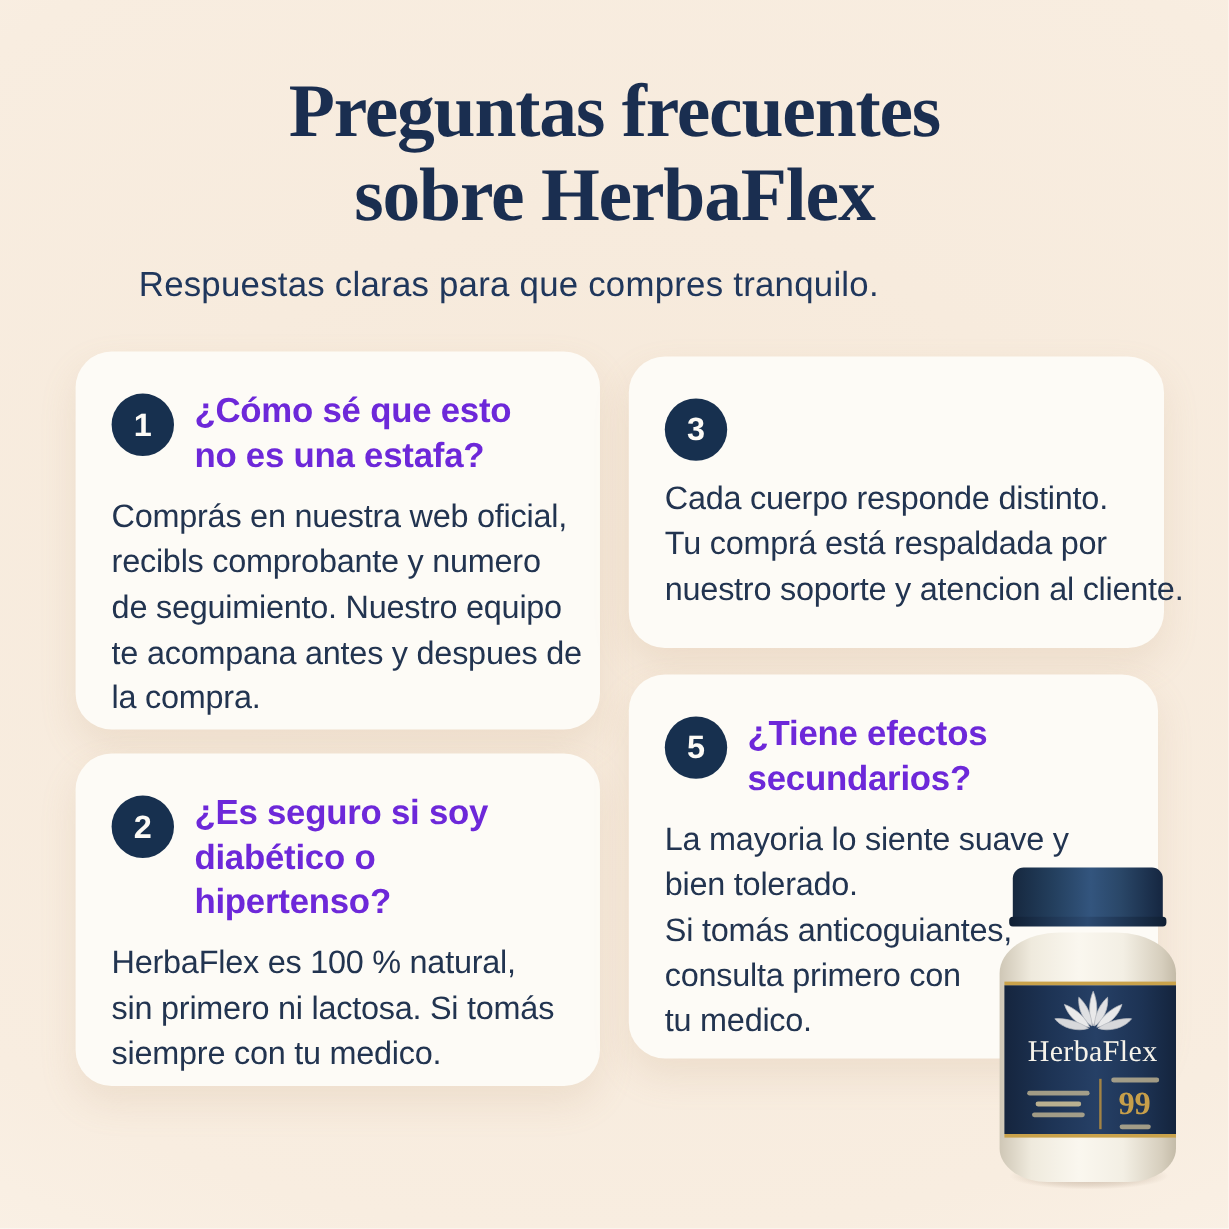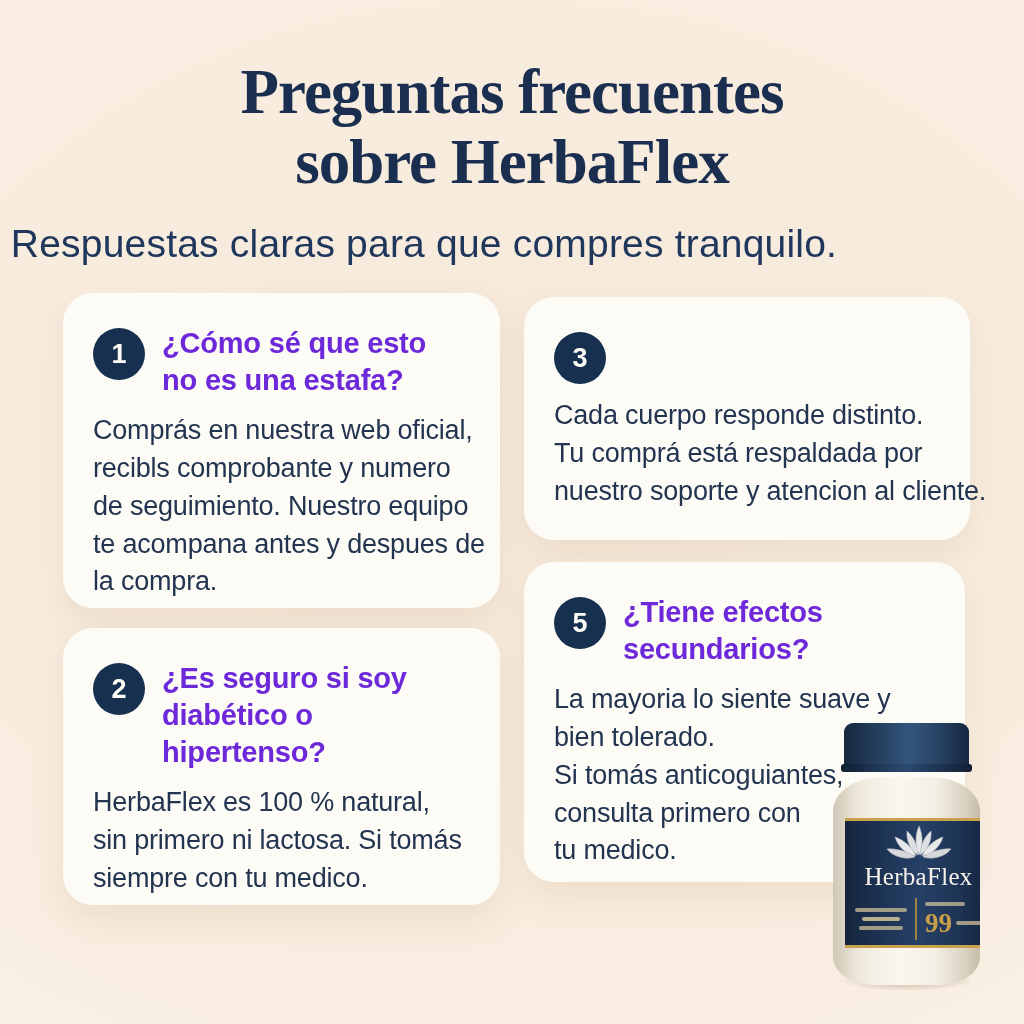--- a/index.html
+++ b/index.html
@@ -14,21 +14,21 @@
   
   .page-title{
     position:absolute; left:0; top:58px; width:1024px;
     text-align:center; color:#1a2e50;
     font-family:"Liberation Serif", serif; font-weight:bold;
     font-size:63px; line-height:1.11; letter-spacing:-1px;
   }
   .page-title span{ display:block; }
   .subtitle{
     position:absolute; left:0; top:222px; width:848px;
-    text-align:center; color:#20375c; font-size:39px; letter-spacing:0.2px;
+    text-align:center; color:#20375c; font-size:29px; letter-spacing:0.2px;
   }
 
   
   .card{
     position:absolute; background:#fdfbf6; border-radius:30px;
     box-shadow:0 14px 30px rgba(185,150,110,0.16);
     padding:32px 30px 0 30px;
   }
   .card-1{ left:63px;  top:293px; width:437px; height:315px; }
   .card-3{ left:524px; top:297px; width:446px; height:243px; }
@@ -63,38 +63,38 @@
     background:linear-gradient(90deg,#101f33, #2c4a70 50%, #101f33);
     border-radius:3px;
   }
   .bottle-body{
     position:absolute; left:0; top:54px; width:147px; height:208px;
     background:linear-gradient(90deg,#cfc7b6 0%, #efeadd 18%, #faf7ef 45%, #f3efe4 70%, #d6cebd 92%, #c4bba8 100%);
     border-radius:50px 50px 40px 40px / 34px 34px 28px 28px;
     overflow:hidden;
   }
   .label{
-    position:absolute; left:12px; top:41px; width:147px; height:130px;
+    position:absolute; left:4px; top:41px; width:147px; height:130px;
     background:linear-gradient(90deg,#15253e 0%, #1d3354 25%, #264066 52%, #1d3354 78%, #13223a 100%);
     border-top:3px solid #c9a24b; border-bottom:3px solid #c9a24b;
     display:flex; flex-direction:column; align-items:center;
   }
   .lotus{ margin-top:4px; }
   .brand{
     margin-top:-2px; color:#f6f3ea; font-family:"Liberation Serif", serif;
     font-size:25px; letter-spacing:0.3px;
   }
   .label-row{ margin-top:7px; display:flex; align-items:center; gap:8px; }
   .fineprint{ display:flex; flex-direction:column; align-items:center; gap:5px; }
   .fineprint i{ display:block; height:4px; border-radius:2px; background:#c3b794; opacity:0.8; }
   .fp1{ width:52px; } .fp2{ width:38px; opacity:0.95 !important; } .fp3{ width:44px; }
   .divider{ width:2px; height:42px; background:#b98f3e; opacity:0.85; }
   .count-block{ display:flex; flex-direction:column; gap:4px; }
   .count-block .bar{ display:block; width:40px; height:4px; border-radius:2px; background:#c3b794; opacity:0.8; }
-  .count-row{ display:flex; align-items:center; gap:4px; }
+  .count-row{ display:flex; align-items:center; gap:4px;flex-direction:column; }
   .count{ color:#c79f4a; font-size:27px; font-weight:bold; line-height:1; font-family:"Liberation Serif", serif; }
   .count-row .bar{ width:26px; height:4px; }
 </style>
 </head>
 <body>
 
 <div class="canvas">
 
   <h1 class="page-title">
     <span>Preguntas frecuentes</span>

